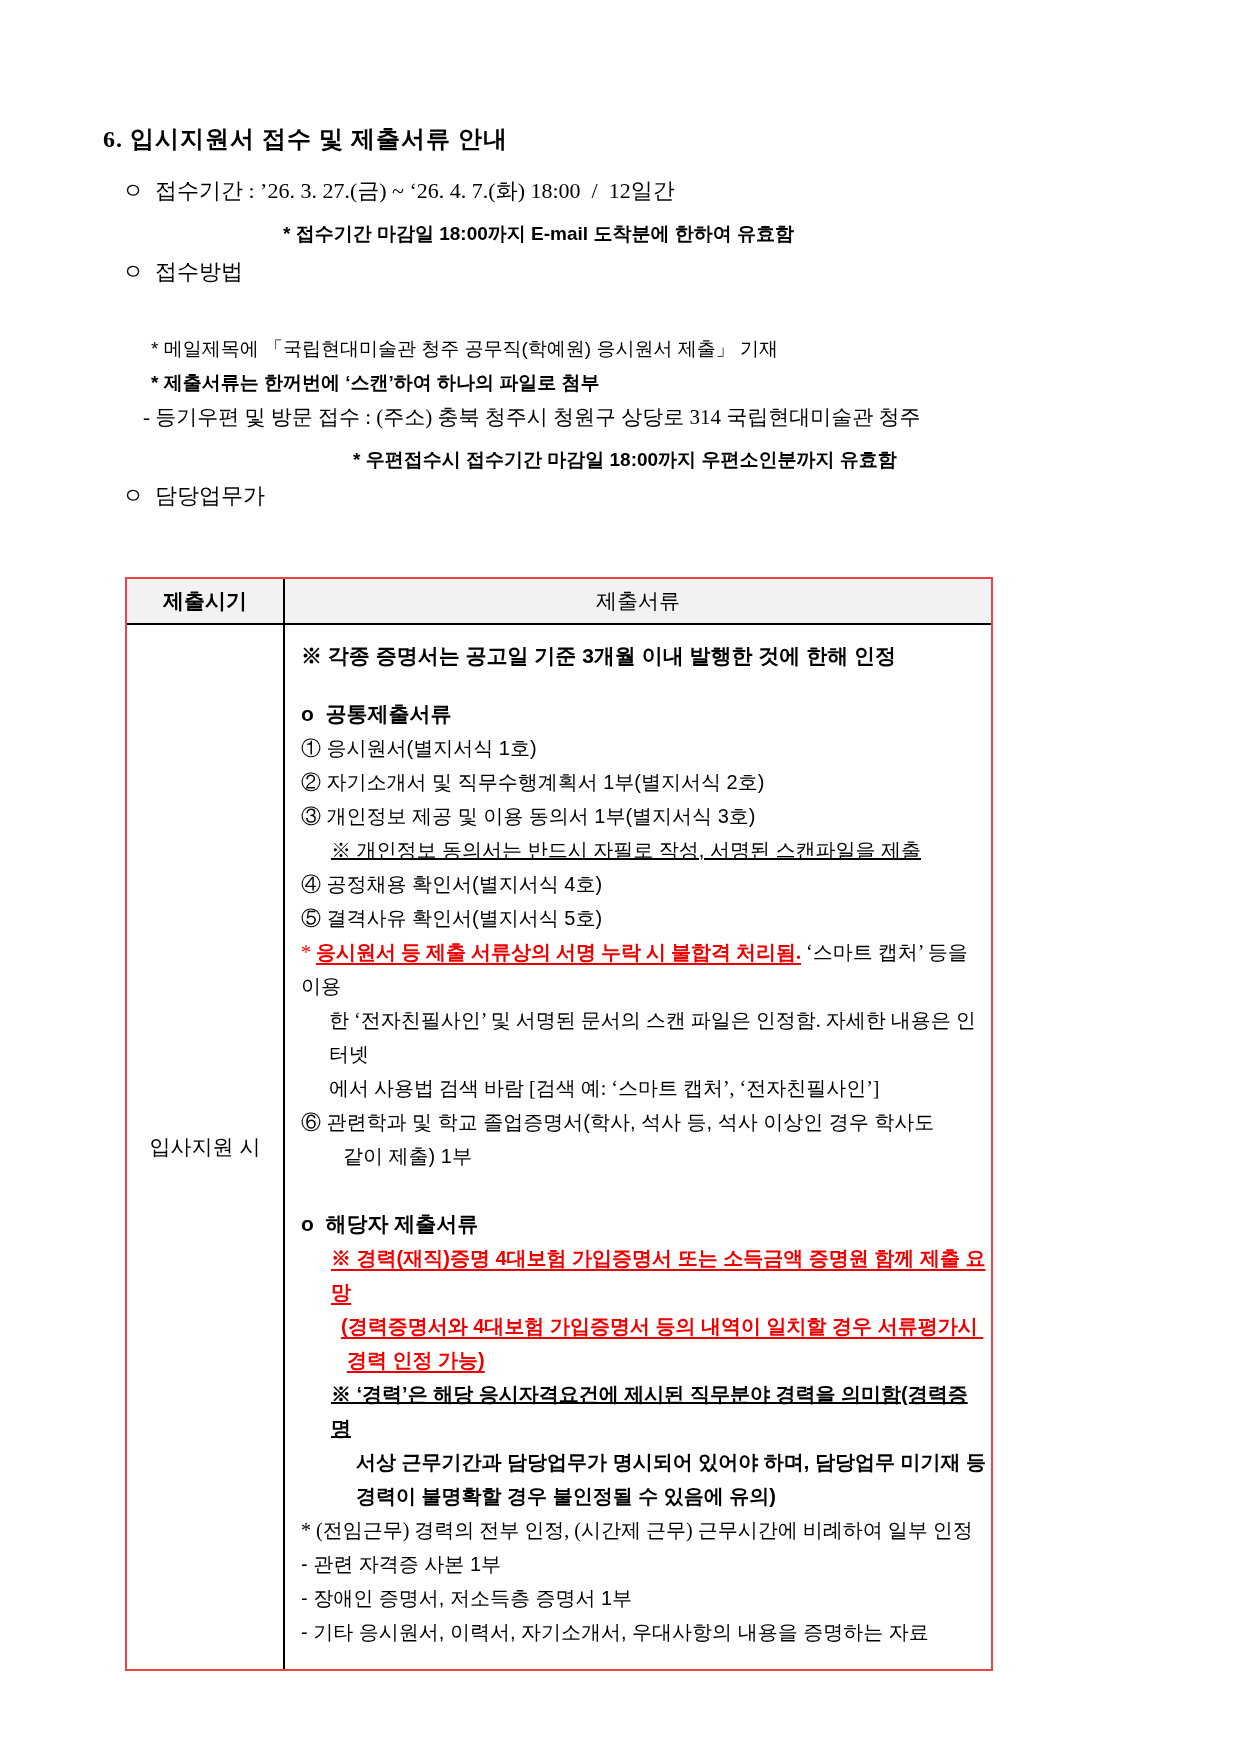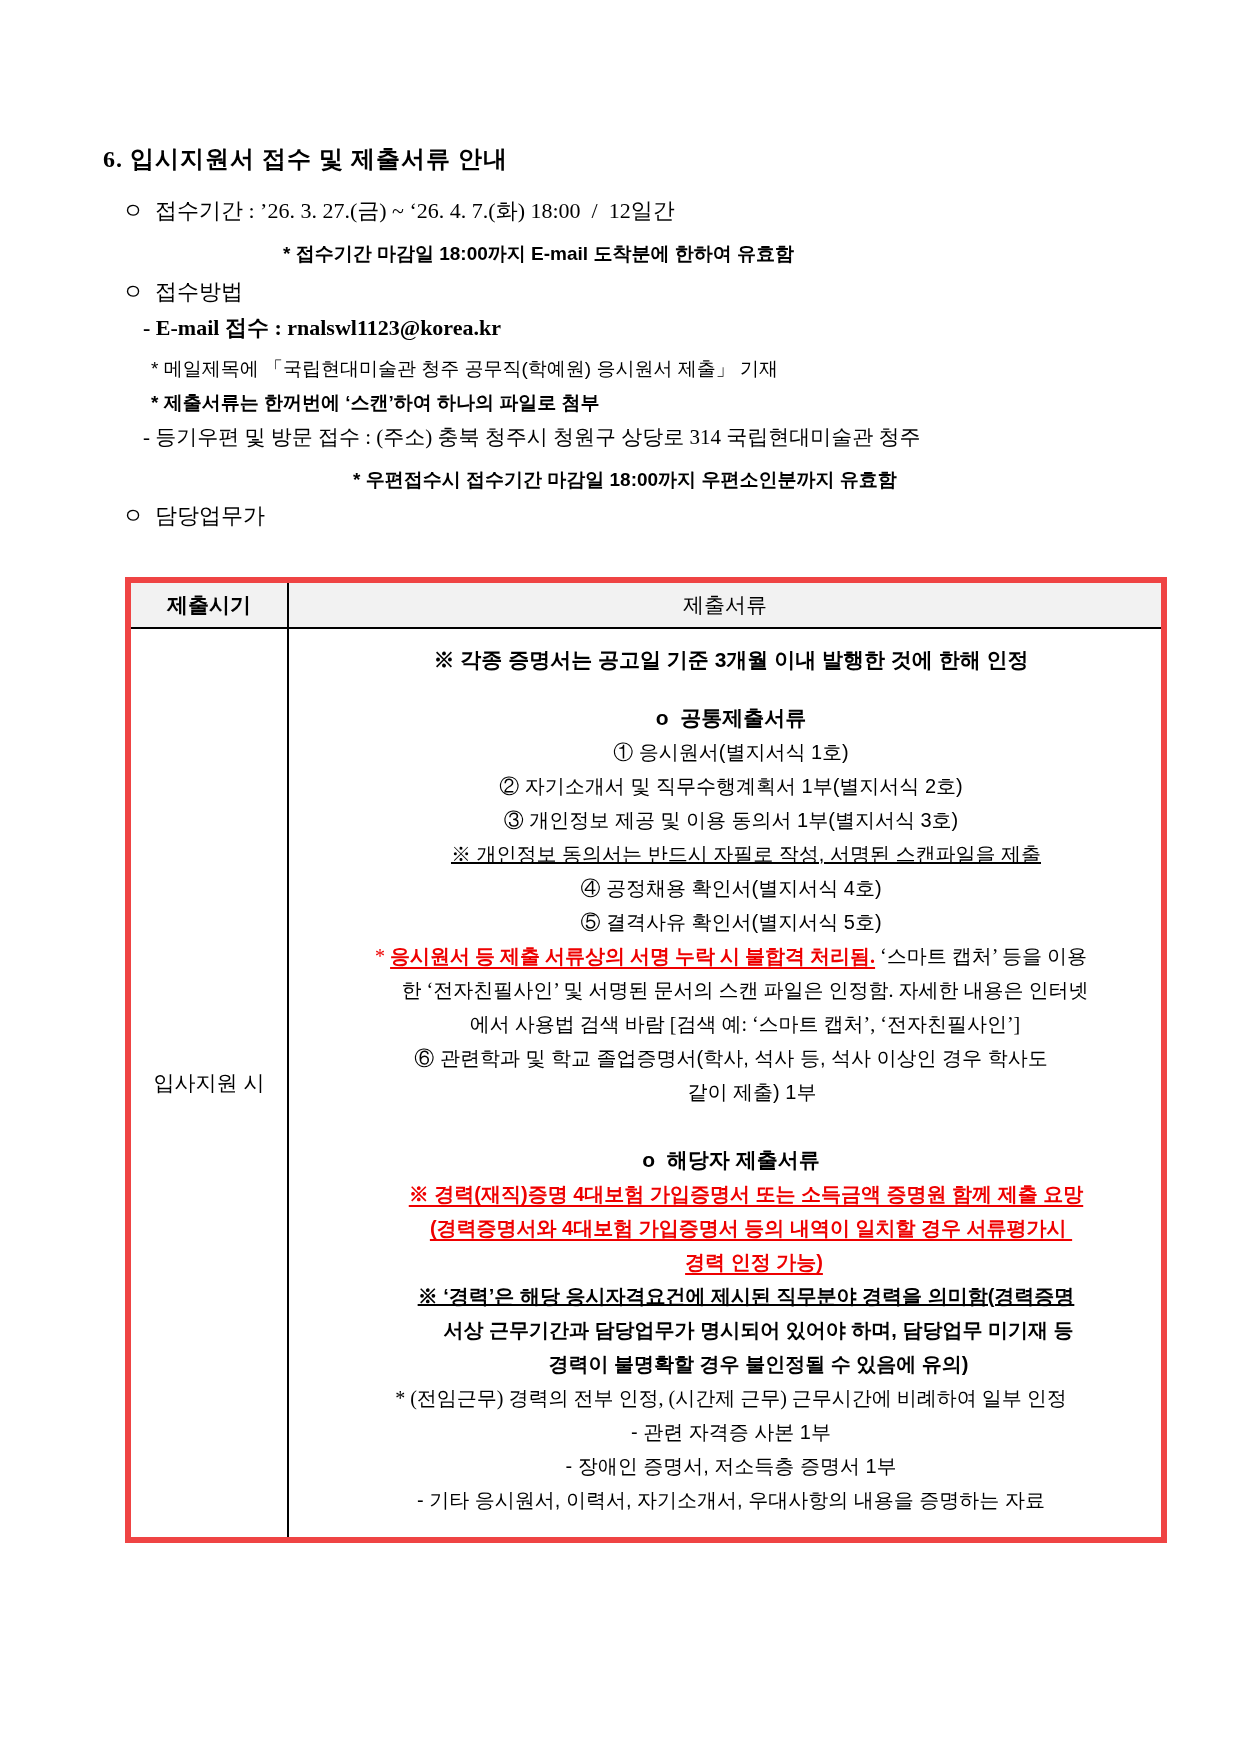--- a/index.html
+++ b/index.html
@@ -5,44 +5,43 @@
   * { margin:0; padding:0; box-sizing:border-box; }
   html,body { background:#ffffff; }
   .page {
     position:relative;
     width:1240px; height:1754px;
     background:#ffffff;
     overflow:hidden;
     font-family:"Liberation Serif", serif;
     color:#000;
   }
-  .abs { position:absolute; white-space:pre-wrap;margin-top:20px; }
+  .abs { position:absolute; white-space:pre-wrap; }
   .s  { font-family:"Liberation Serif", serif; }
   .sb { font-family:"Liberation Serif", serif; font-weight:700; }
   .g  { font-family:"Liberation Sans", sans-serif; }
   .gb { font-family:"Liberation Sans", sans-serif; font-weight:700; }
   .red { color:#ee0000; }
   .u { text-decoration:underline; text-underline-offset:4px; }
 
   .doc-title { left:103px; top:123px; font-size:24px; font-weight:700; letter-spacing:1px; }
   .line-period { left:122px; top:176px; font-size:22px; }
   .note-period { left:283px; top:221px; font-size:19px; }
   .line-method { left:122px; top:257px; font-size:22px; }
   .line-email  { left:143px; top:293px; font-size:22px; font-weight:700; }
   .note-email1 { left:151px; top:336px; font-size:19px; }
   .note-email2 { left:151px; top:370px; font-size:19px; }
   .line-postal { left:143px; top:403px; font-size:21px; }
   .note-postal { left:353px; top:447px; font-size:19px; }
   .line-docs   { left:122px; top:481px; font-size:22px; }
 
   .doc-table {
-    position:absolute; left:125px; top:577px; width:1042px;
-    border:6px solid #ef4444;
+    position:absolute; left:125px; top:577px; width:868px;
+    border:2px solid #ef4444;
     font-family:"Liberation Sans", sans-serif;
-    text-align:center;
   }
   .t-header { display:flex; height:46px; background:#f2f2f2; border-bottom:2px solid #000; }
   .t-h1 { width:158px; border-right:2px solid #000; display:flex; align-items:center; justify-content:center;
           font-size:21px; font-weight:700; }
   .t-h2 { flex:1; display:flex; align-items:center; justify-content:center; font-size:21px; font-weight:400; }
   .t-body { display:flex; }
   .t-c1 { width:158px; border-right:2px solid #000; display:flex; align-items:center; justify-content:center;
           font-size:21px; }
   .t-c2 { flex:1; padding:14px 4px 20px 16px;border-radius:25px; }
   .bl { line-height:34px; font-size:20px; white-space:pre-wrap; }
@@ -60,21 +59,20 @@
 <body>
 
 <div class="page">
 
   <div class="abs doc-title">6. 입시지원서 접수 및 제출서류 안내</div>
 
   <div class="abs line-period s">ㅇ  접수기간 : ’26. 3. 27.(금) ~ ‘26. 4. 7.(화) 18:00  /  12일간</div>
   <div class="abs note-period gb">* 접수기간 마감일 18:00까지 E-mail 도착분에 한하여 유효함</div>
 
   <div class="abs line-method s">ㅇ  접수방법</div>
-  <div class="abs line-email sb">- E-mail 접수 : rnalswl1123@korea.kr</div>
   <div class="abs note-email1 g">* 메일제목에 「국립현대미술관 청주 공무직(학예원) 응시원서 제출」 기재</div>
   <div class="abs note-email2 gb">* 제출서류는 한꺼번에 ‘스캔’하여 하나의 파일로 첨부</div>
   <div class="abs line-postal s">- 등기우편 및 방문 접수 : (주소) 충북 청주시 청원구 상당로 314 국립현대미술관 청주</div>
   <div class="abs note-postal gb">* 우편접수시 접수기간 마감일 18:00까지 우편소인분까지 유효함</div>
 
   <div class="abs line-docs s">ㅇ  담당업무가</div>
 
   <div class="doc-table">
     <div class="t-header">
       <div class="t-h1">제출시기</div>

